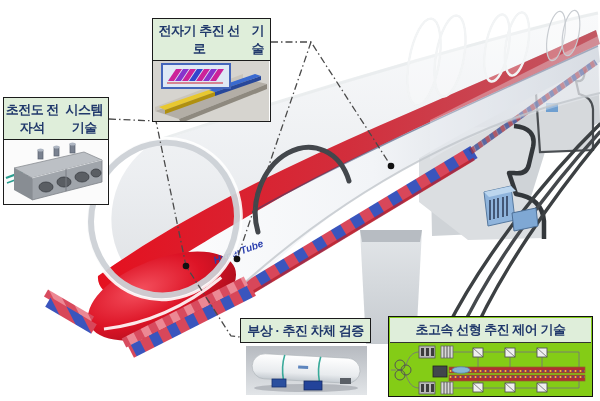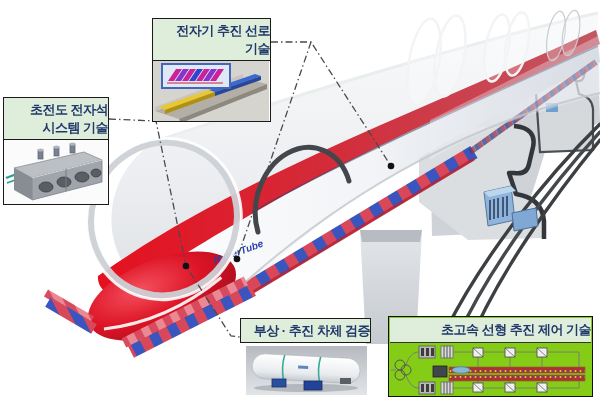--- a/index.html
+++ b/index.html
@@ -4,21 +4,21 @@
 <style>
   html,body{margin:0;padding:0;background:#fff;}
   #stage{
     position:relative;width:600px;height:401px;overflow:hidden;background:#ffffff;
     font-family:"Liberation Sans","DejaVu Sans",sans-serif;
   }
   #scene{position:absolute;left:0;top:0;}
   .callout{position:absolute;box-sizing:border-box;}
   .co-frame{border:1.6px solid #1b1b1b;background:#fff;}
   .co-head{
-    box-sizing:border-box;display:flex;flex-direction:column;align-items:flex-end;justify-content:center;
+    box-sizing:border-box;display:flex;flex-direction:row;align-items:center;justify-content:center;
     background:#dfeeda;color:#20386b;font-weight:bold;font-size:13px;line-height:1.35;
     text-align:center;letter-spacing:-0.5px;border-bottom:1.6px solid #1b1b1b;
   }
   .co-head.solo{border:1.6px solid #1b1b1b;}
   .co-img{display:block;}
   #co-top{left:152px;top:18px;width:119px;}
   #co-top .co-head{height:42px;}
   #co-left{left:3px;top:97px;width:106px;}
   #co-left .co-head{height:42px;}
   #co-mid-head{left:240px;top:318px;width:131px;height:25px;}

